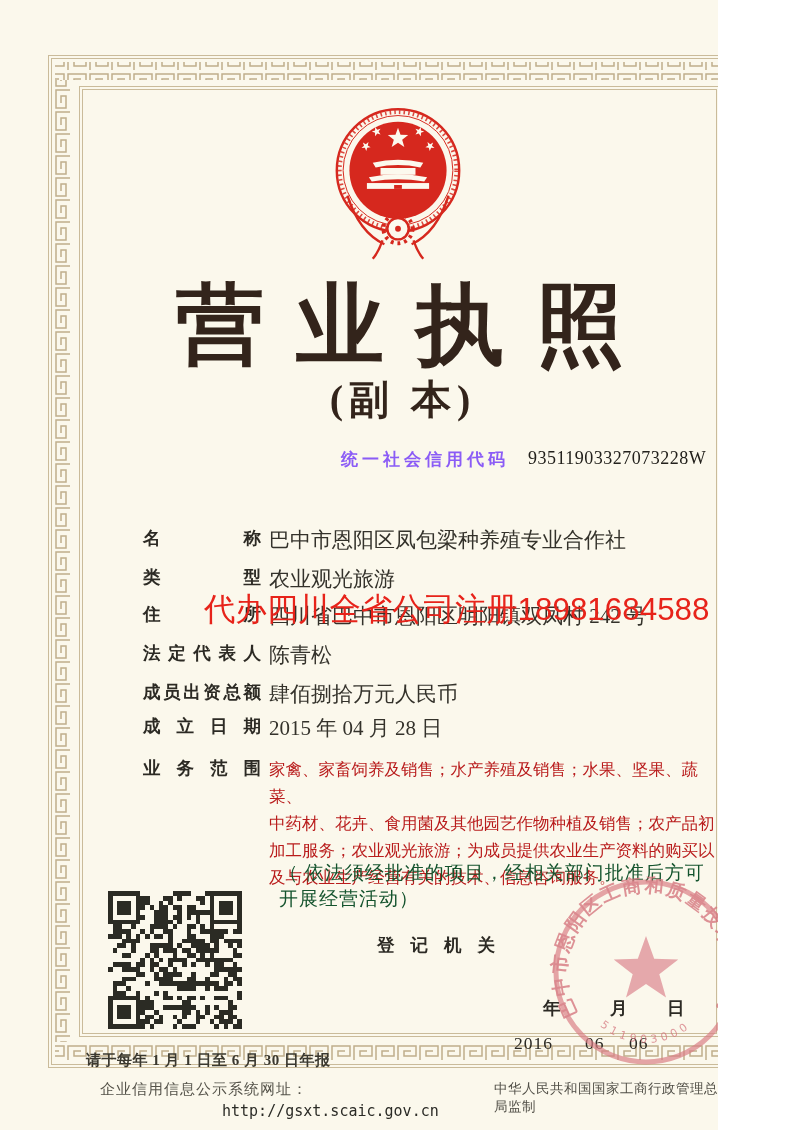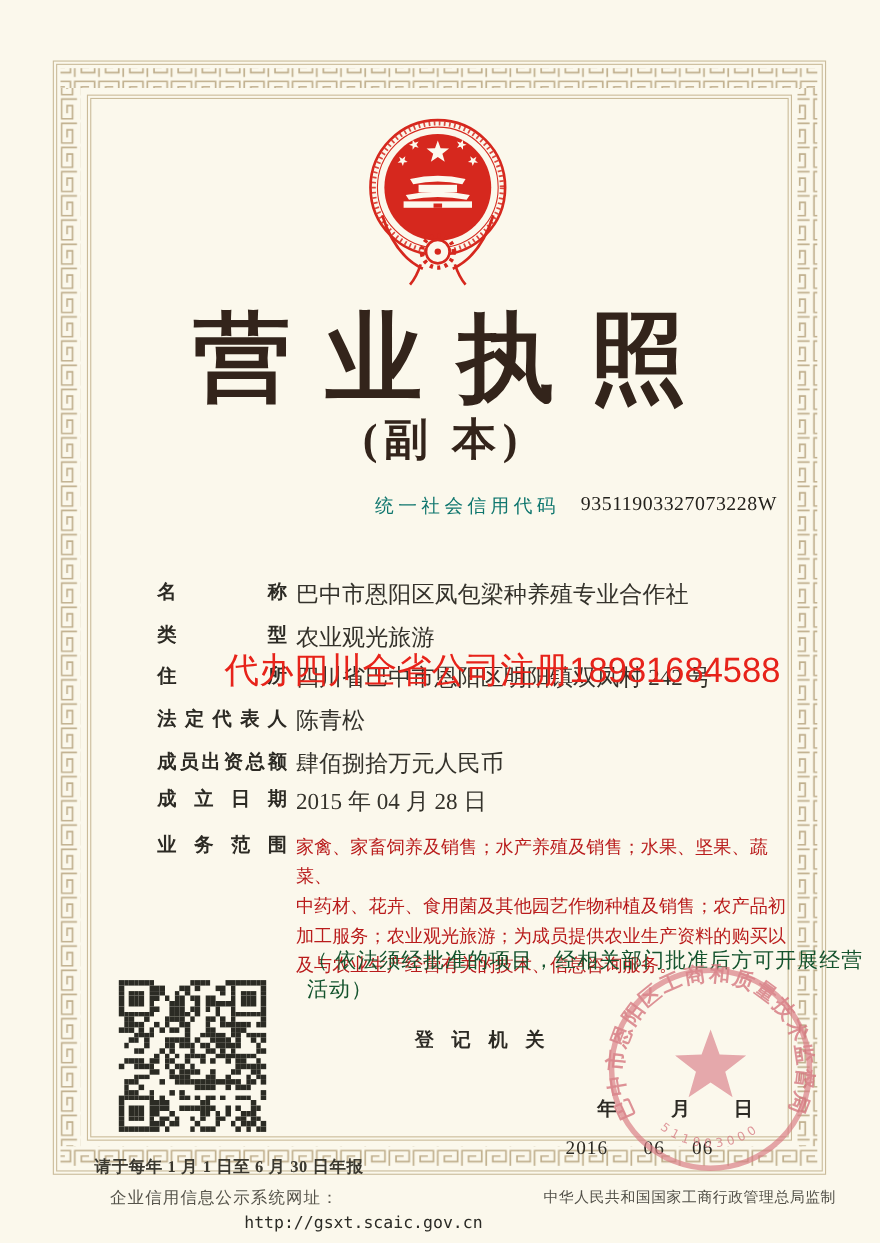--- a/index.html
+++ b/index.html
@@ -1,32 +1,32 @@
 <!DOCTYPE html>
 <html><head>
 <meta charset="utf-8">
 <style>
   html,body{margin:0;padding:0;}
   body{width:800px;height:1130px;background:#ffffff;font-family:"Liberation Serif","DejaVu Serif",serif;}
-  .page{position:relative;width:800px;height:1130px;background:#fbf8ec;overflow:hidden;color:#2e2c26;}
+  .page{position:relative;width:718px;height:1130px;background:#fbf8ec;overflow:hidden;color:#2e2c26;}
   .abs{position:absolute;}
   
   .frame{left:0;top:0;z-index:1;}
   
   .emblem{left:330px;top:104px;z-index:2;}
   
   .title{left:0;top:266px;width:800px;text-align:center;font-size:88px;font-weight:900;
          letter-spacing:32px;text-indent:32px;color:#33241b;z-index:2;
          font-family:"Liberation Serif","DejaVu Serif",serif;}
   .subtitle{left:0;top:372px;width:800px;text-align:center;font-size:40px;font-weight:700;
          letter-spacing:6px;text-indent:6px;color:#33241b;z-index:2;}
   
   .credit-row{left:0;top:448px;width:800px;z-index:2;}
   .credit-label{position:absolute;left:341px;top:0;font-family:"Liberation Sans","DejaVu Sans",sans-serif;
-         font-weight:400;font-size:17px;letter-spacing:4px;color:#0f766e;}
+         font-weight:700;font-size:17px;letter-spacing:4px;color:#8b5cf6;}
   .credit-code{position:absolute;left:528px;top:0;font-size:18px;letter-spacing:.5px;color:#23211c;}
   
   .fields{left:143px;top:0;width:575px;z-index:2;}
   .frow{position:absolute;left:0;display:flex;margin-top:15px;}
   .flabel{width:118px;font-size:17.5px;font-weight:600;color:#2c2a24;
           text-align:justify;text-align-last:justify;-moz-text-align-last:justify;text-justify:inter-character;}
   .fvalue{margin-left:8px;font-size:21px;color:#34322b;white-space:nowrap;}
   .scope-lines{margin-left:8px;font-size:16.5px;color:#b91c1c;line-height:27px;width:450px;}
   .note{left:262px;top:860px;font-size:19px;letter-spacing:1px;color:#14532d;z-index:2;margin-left:17px;}
   

